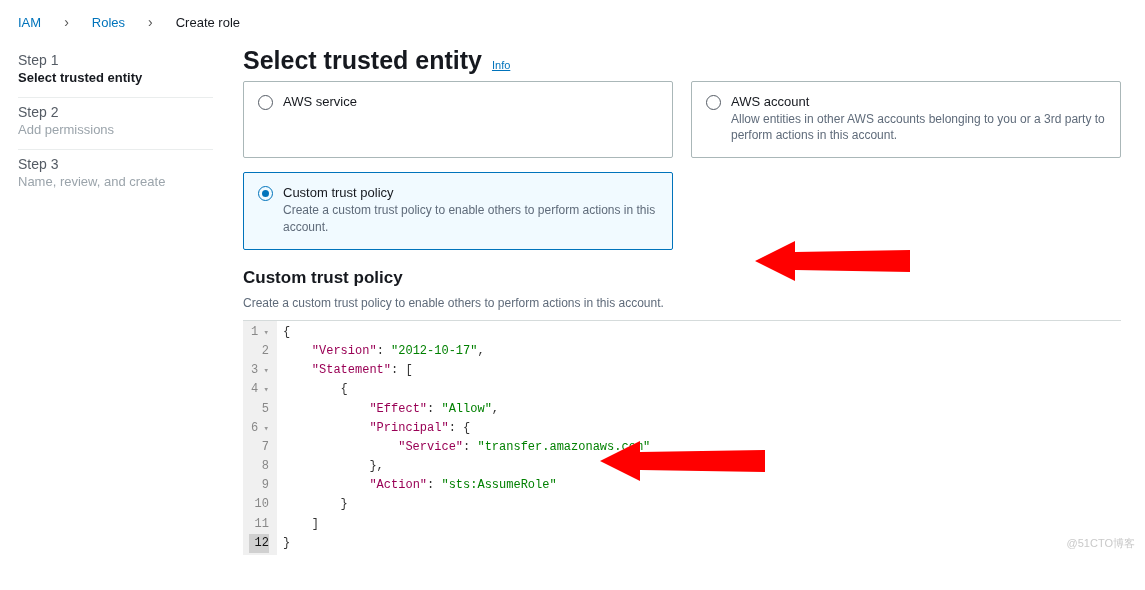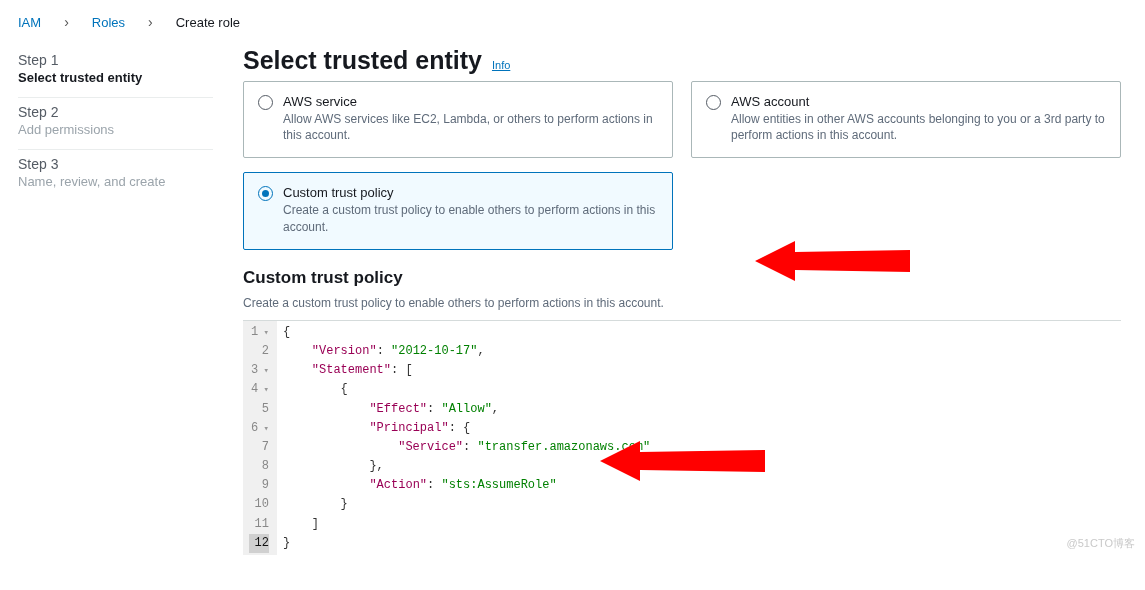--- a/index.html
+++ b/index.html
@@ -153,21 +153,20 @@
         <span>Select trusted entity</span>
         <a href="#" class="info-link">Info</a>
       </h1>
 
 
       <div class="options-grid">
         <label class="option-card">
           <span class="radio"></span>
           <span class="opt-body">
             <div class="opt-title">AWS service</div>
-            <div class="opt-desc">Allow AWS services like EC2, Lambda, or others to perform actions in this account.</div>
           </span>
         </label>
         <label class="option-card">
           <span class="radio"></span>
           <span class="opt-body">
             <div class="opt-title">AWS account</div>
             <div class="opt-desc">Allow entities in other AWS accounts belonging to you or a 3rd party to perform actions in this account.</div>
           </span>
         </label>
         <label class="option-card selected">

